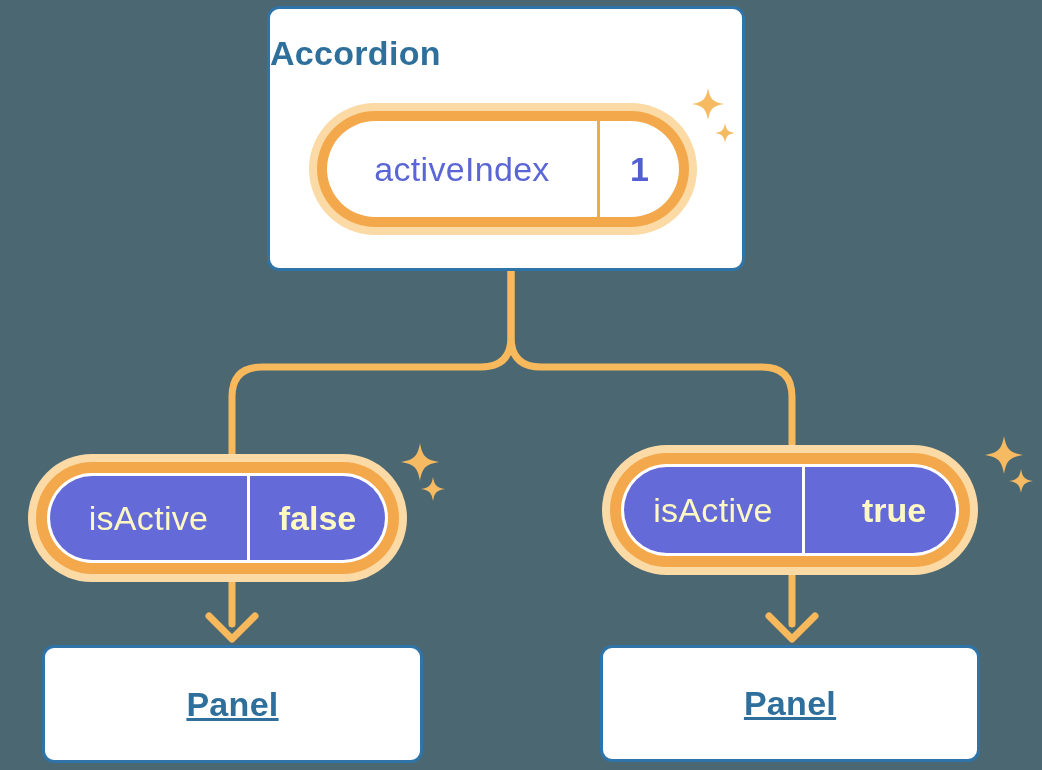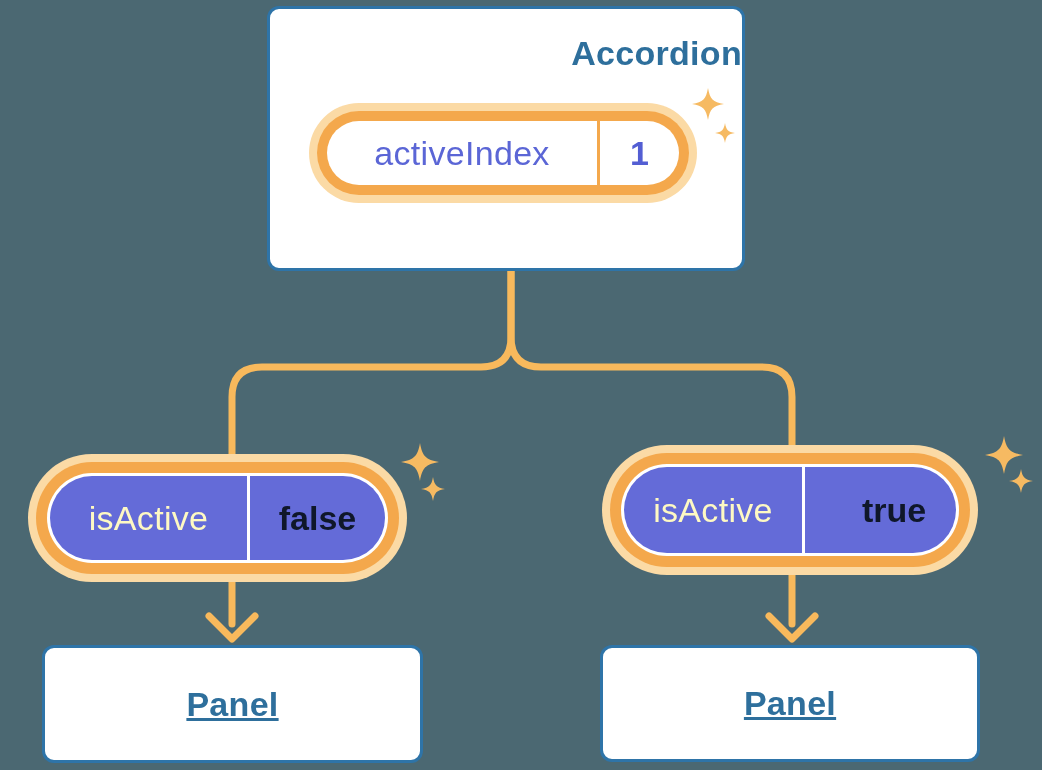--- a/index.html
+++ b/index.html
@@ -12,48 +12,48 @@
   #connector-layer{position:absolute;left:0;top:0;z-index:1;}
   #sparkle-layer{position:absolute;left:0;top:0;z-index:3;pointer-events:none;}
 
   
   .card{
     position:absolute;box-sizing:border-box;z-index:2;
     background:#ffffff;border:3px solid #2E74A8;border-radius:12px;
   }
   #accordion-card{left:267px;top:6px;width:478px;height:265px;}
   .card-title{
-    text-align:right;margin-top:25px;
+    text-align:left;margin-top:25px;
     font-size:34px;font-weight:600;color:#2E6F9C;letter-spacing:0.3px;
   }
   .panel-card{
     display:flex;align-items:center;justify-content:center;
     font-size:34px;font-weight:600;color:#2E6F9C;letter-spacing:0.3px;text-decoration:underline;
   }
   #panel-left{left:42px;top:645px;width:381px;height:118px;}
   #panel-right{left:600px;top:645px;width:380px;height:117px;}
 
   
   .pill{position:absolute;border-radius:999px;background:#FBDAA5;z-index:2;}
   .ring-amber{position:absolute;inset:8px;border-radius:999px;background:#F4A84C;}
   .ring-white{position:absolute;inset:11px;border-radius:999px;background:#ffffff;}
   .pill-core{
     position:absolute;border-radius:999px;overflow:hidden;
     display:flex;align-items:stretch;
   }
   
-  #state-pill{left:309px;top:103px;width:388px;height:100px;}
+  #state-pill{left:309px;top:103px;width:388px;height:132px;}
   #state-pill .pill-core{inset:10px;background:#ffffff;}
   #state-pill .seg-name{color:#5B66D6;}
   #state-pill .seg-value{color:#535ED3;width:79px;}
   #state-pill .pill-divider{background:#F4A84C;}
   
   .prop-pill .pill-core{inset:3px;background:#646BD8;}
   .prop-pill .seg-name{color:#fef9c3;}
-  .prop-pill .seg-value{color:#0f172a;}
+  .prop-pill .seg-value{color:#fef9c3;}
   .prop-pill .pill-divider{background:#ffffff;}
   #prop-pill-left{left:28px;top:454px;width:379px;height:128px;}
   #prop-pill-left .seg-value{width:135px;}
   #prop-pill-right{left:602px;top:445px;width:376px;height:130px;}
   #prop-pill-right .seg-value{width:124px;margin-left:27px;}
 
   .seg-name{
     flex:1;display:flex;align-items:center;justify-content:center;
     font-size:34px;font-weight:400;letter-spacing:0.3px;
   }

